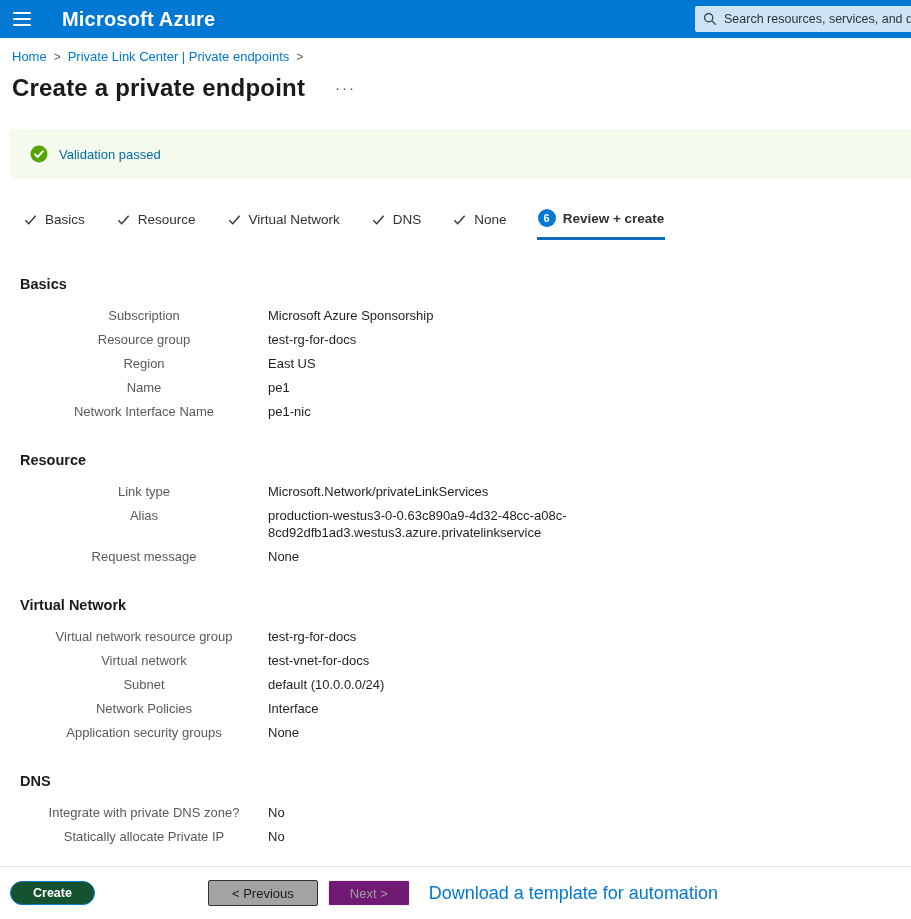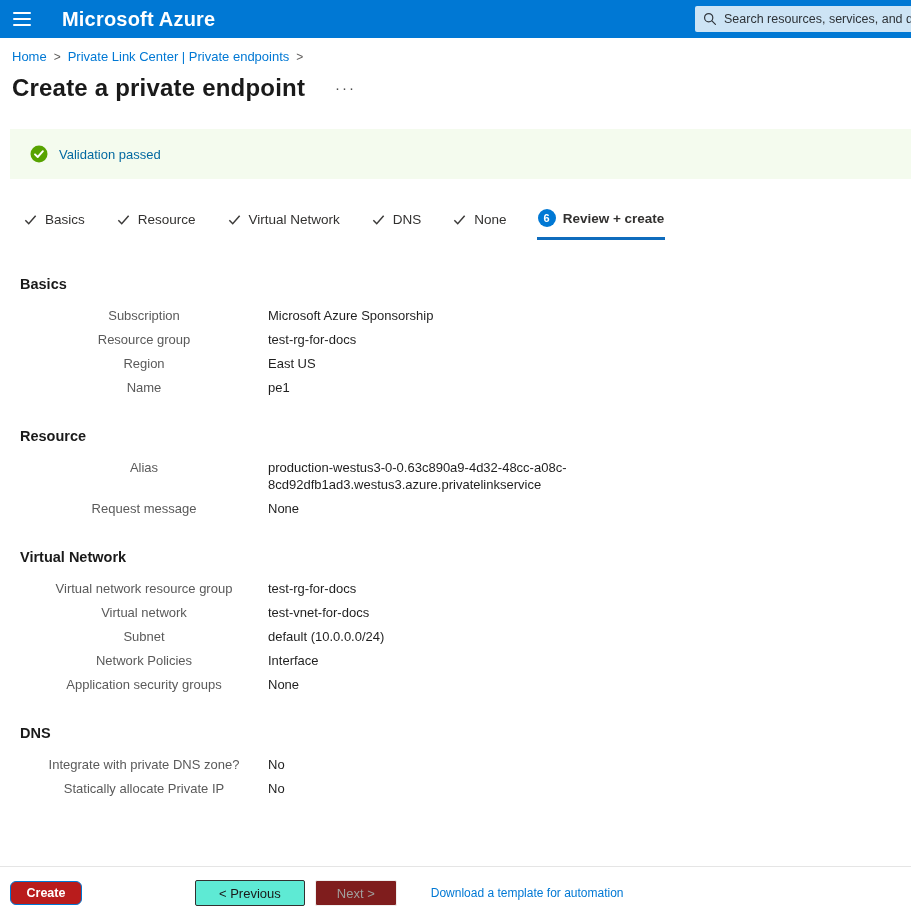--- a/index.html
+++ b/index.html
@@ -49,27 +49,27 @@
   .section.first { margin-top:34px; }
   .section h2 { font-size:14.5px; font-weight:700; color:#1a1a1a; line-height:20px; }
   .rows { margin-top:13px; }
   .row { display:flex; margin-bottom:7px; font-size:13px; line-height:17px; }
   .row-label { width:248px; flex:0 0 248px; color:#5a5a5a;text-align:center; }
   .row-value { max-width:312px; color:#1f1f1f; overflow-wrap:break-word; }
 
   
   .footer { position:absolute; left:0; right:0; top:866px; bottom:0; background:#fff;
     border-top:1px solid #e5e5e5; display:flex; align-items:center; }
-  .btn-create { margin-left:10px; width:72px; height:24px; background:#b91c1c; color:#fff; border:1px solid #0078d4;
-    border-radius:6px; font-size:12.5px; font-weight:700; cursor:pointer; font-family:"Liberation Sans",sans-serif; }
-  .btn-prev { margin-left:113px; height:26px; padding:0 23px; background:#5eead4; color:#1a1a1a;
+  .btn-create { margin-left:10px; width:85px; height:24px; background:#14532d; color:#fff; border:1px solid #0078d4;
+    border-radius:12px; font-size:12.5px; font-weight:700; cursor:pointer; font-family:"Liberation Sans",sans-serif; }
+  .btn-prev { margin-left:113px; height:26px; padding:0 23px; background:#a3a3a3; color:#1a1a1a;
     border:1px solid #323130; border-radius:2px; font-size:13px; cursor:pointer; font-family:"Liberation Sans",sans-serif; }
-  .btn-next { margin-left:10px; height:26px; padding:0 21px; background:#7f1d1d; color:#a19f9d;
+  .btn-next { margin-left:10px; height:26px; padding:0 21px; background:#701a75; color:#a19f9d;
     border:1px solid #efeeed; border-radius:2px; font-size:13px; font-family:"Liberation Sans",sans-serif; }
-  .footer a { margin-left:34px; color:#0078d4; font-size:12px; text-decoration:none; cursor:pointer; }
+  .footer a { margin-left:19px; color:#0078d4; font-size:18px; text-decoration:none; cursor:pointer; }
 </style>
 </head>
 <body>
 
 <header class="topbar">
   <button class="hamburger">
     <span></span>
       <span></span>
       <span></span>
   </button>
@@ -154,26 +154,34 @@
         <div class="row-value">test-rg-for-docs</div>
       </div>
       <div class="row">
         <div class="row-label">Region</div>
         <div class="row-value">East US</div>
       </div>
       <div class="row">
         <div class="row-label">Name</div>
         <div class="row-value">pe1</div>
       </div>
+      <div class="row">
+        <div class="row-label">Network Interface Name</div>
+        <div class="row-value">pe1-nic</div>
+      </div>
     </div>
   </section>
 
   <section class="section">
     <h2>Resource</h2>
     <div class="rows">
+      <div class="row">
+        <div class="row-label">Link type</div>
+        <div class="row-value">Microsoft.Network/privateLinkServices</div>
+      </div>
       <div class="row">
         <div class="row-label">Alias</div>
         <div class="row-value">production-westus3-0-0.63c890a9-4d32-48cc-a08c-8cd92dfb1ad3.westus3.azure.privatelinkservice</div>
       </div>
       <div class="row">
         <div class="row-label">Request message</div>
         <div class="row-value">None</div>
       </div>
     </div>
   </section>

